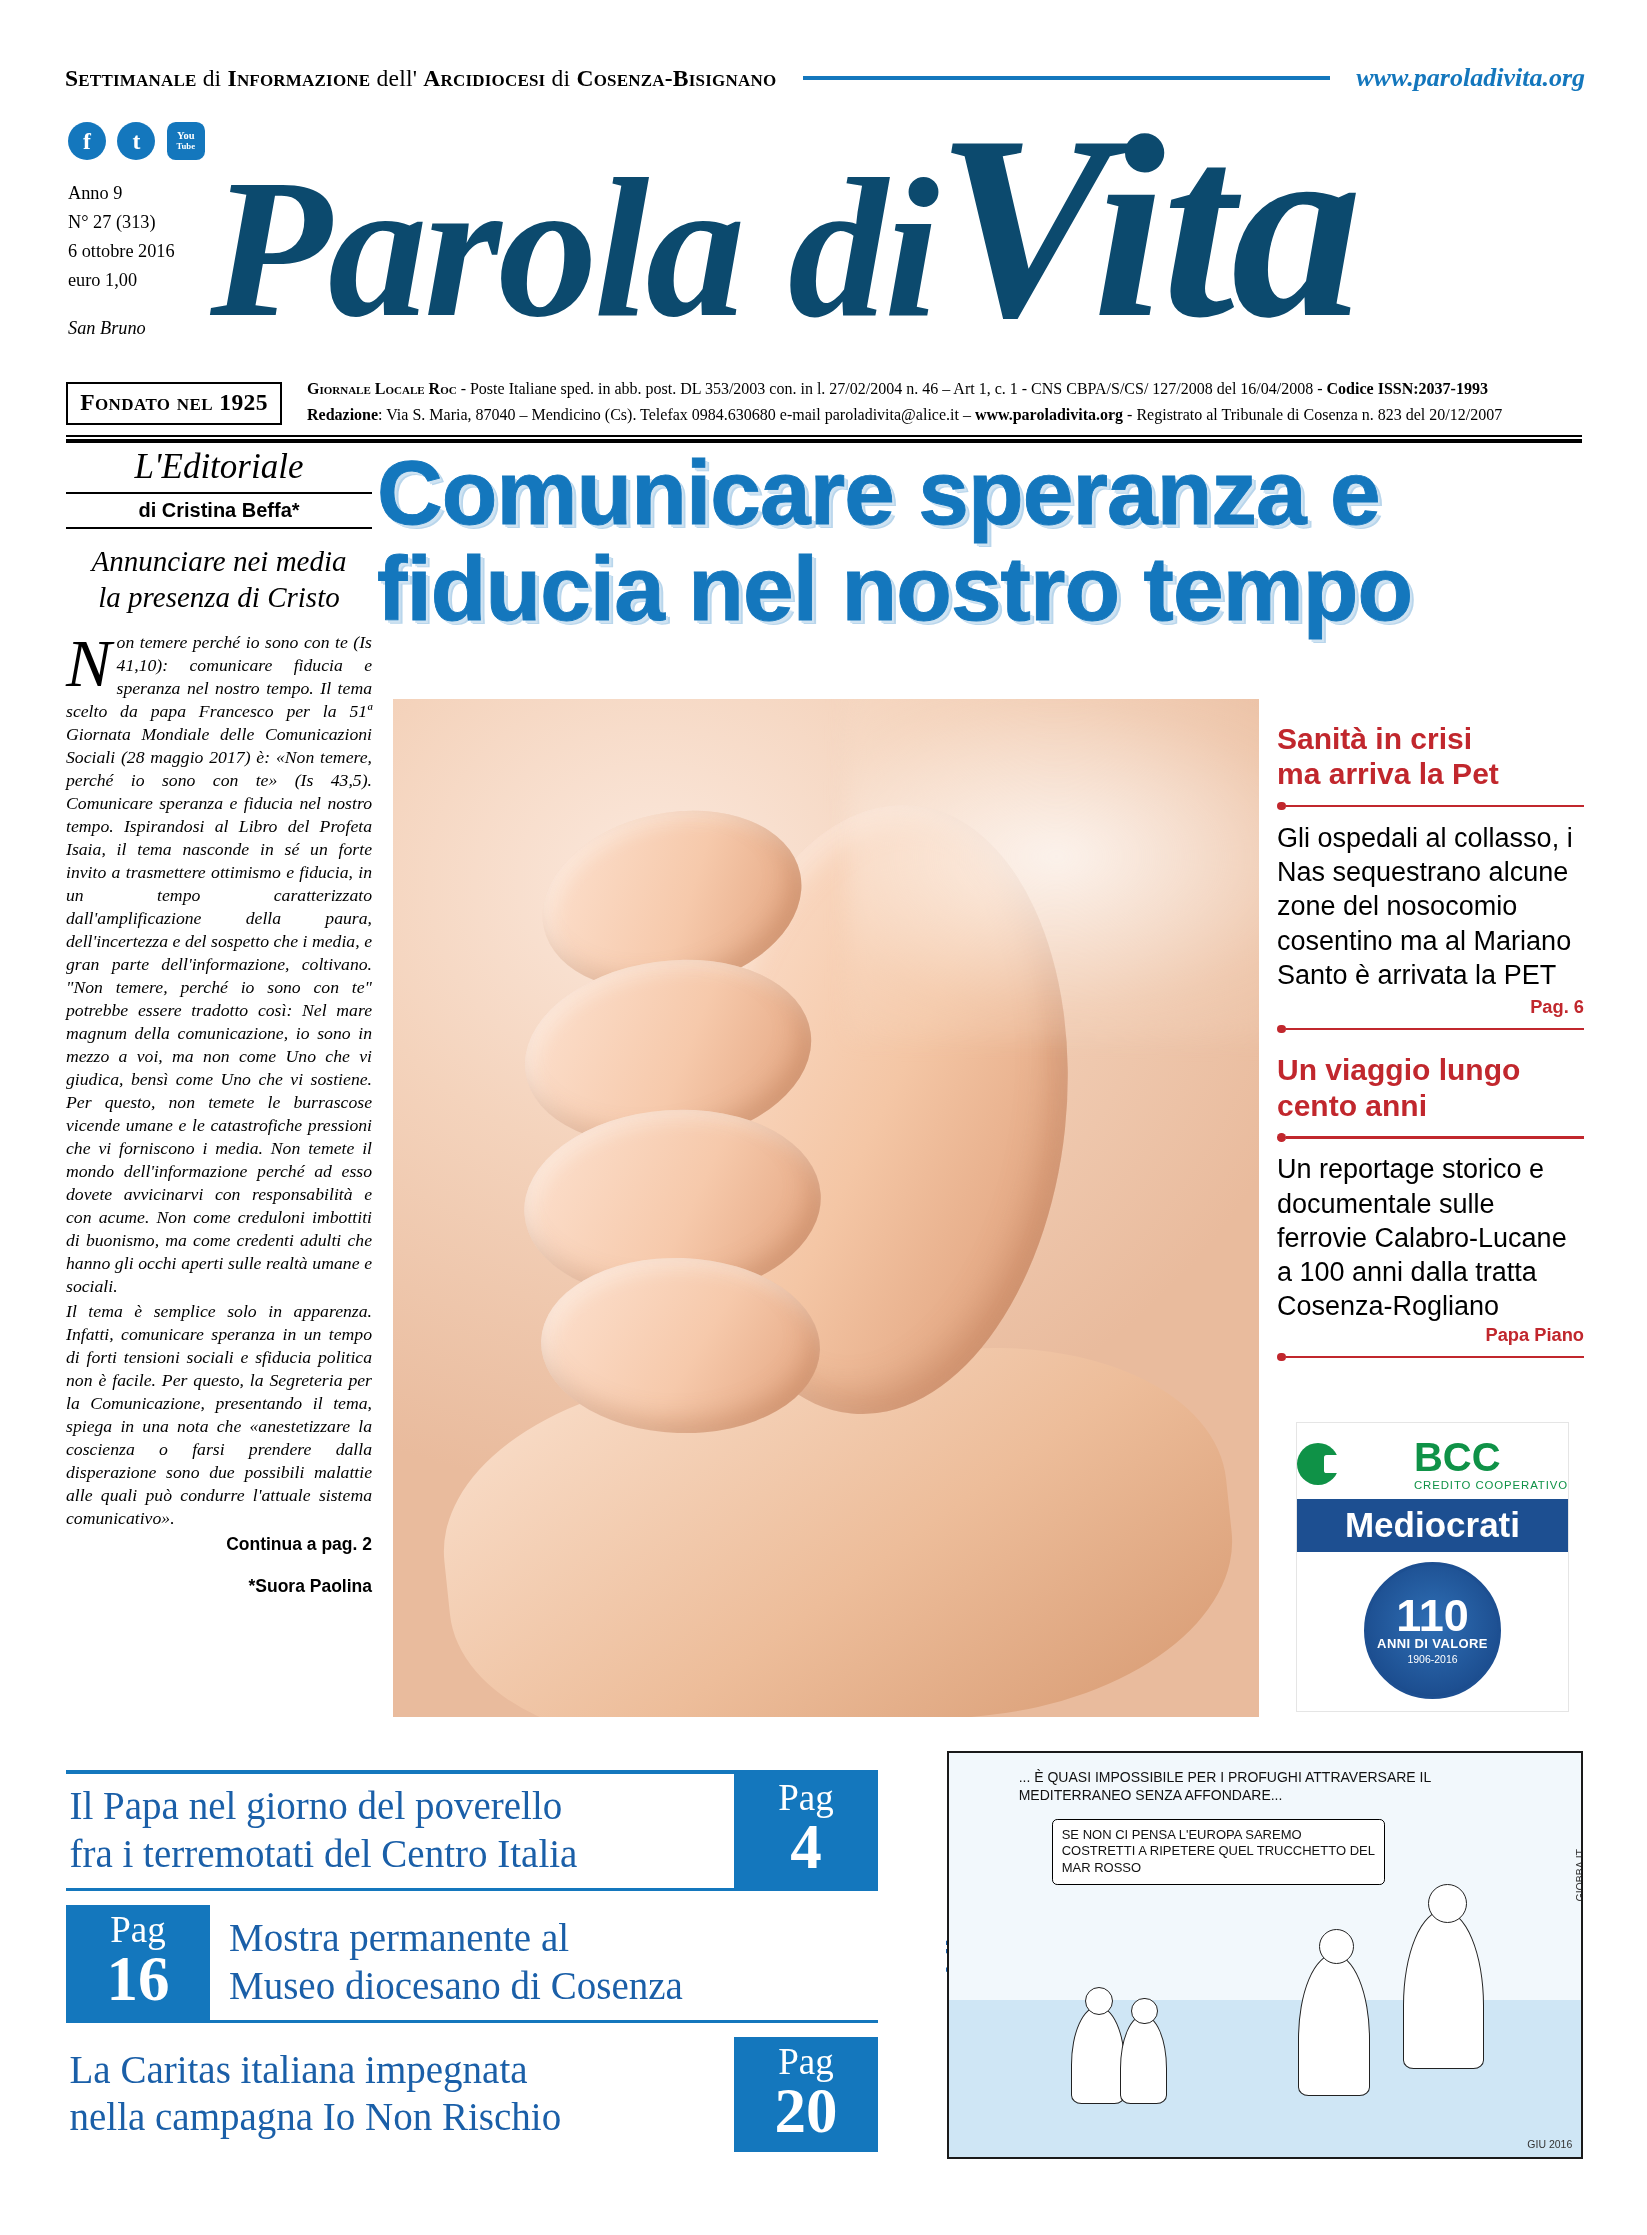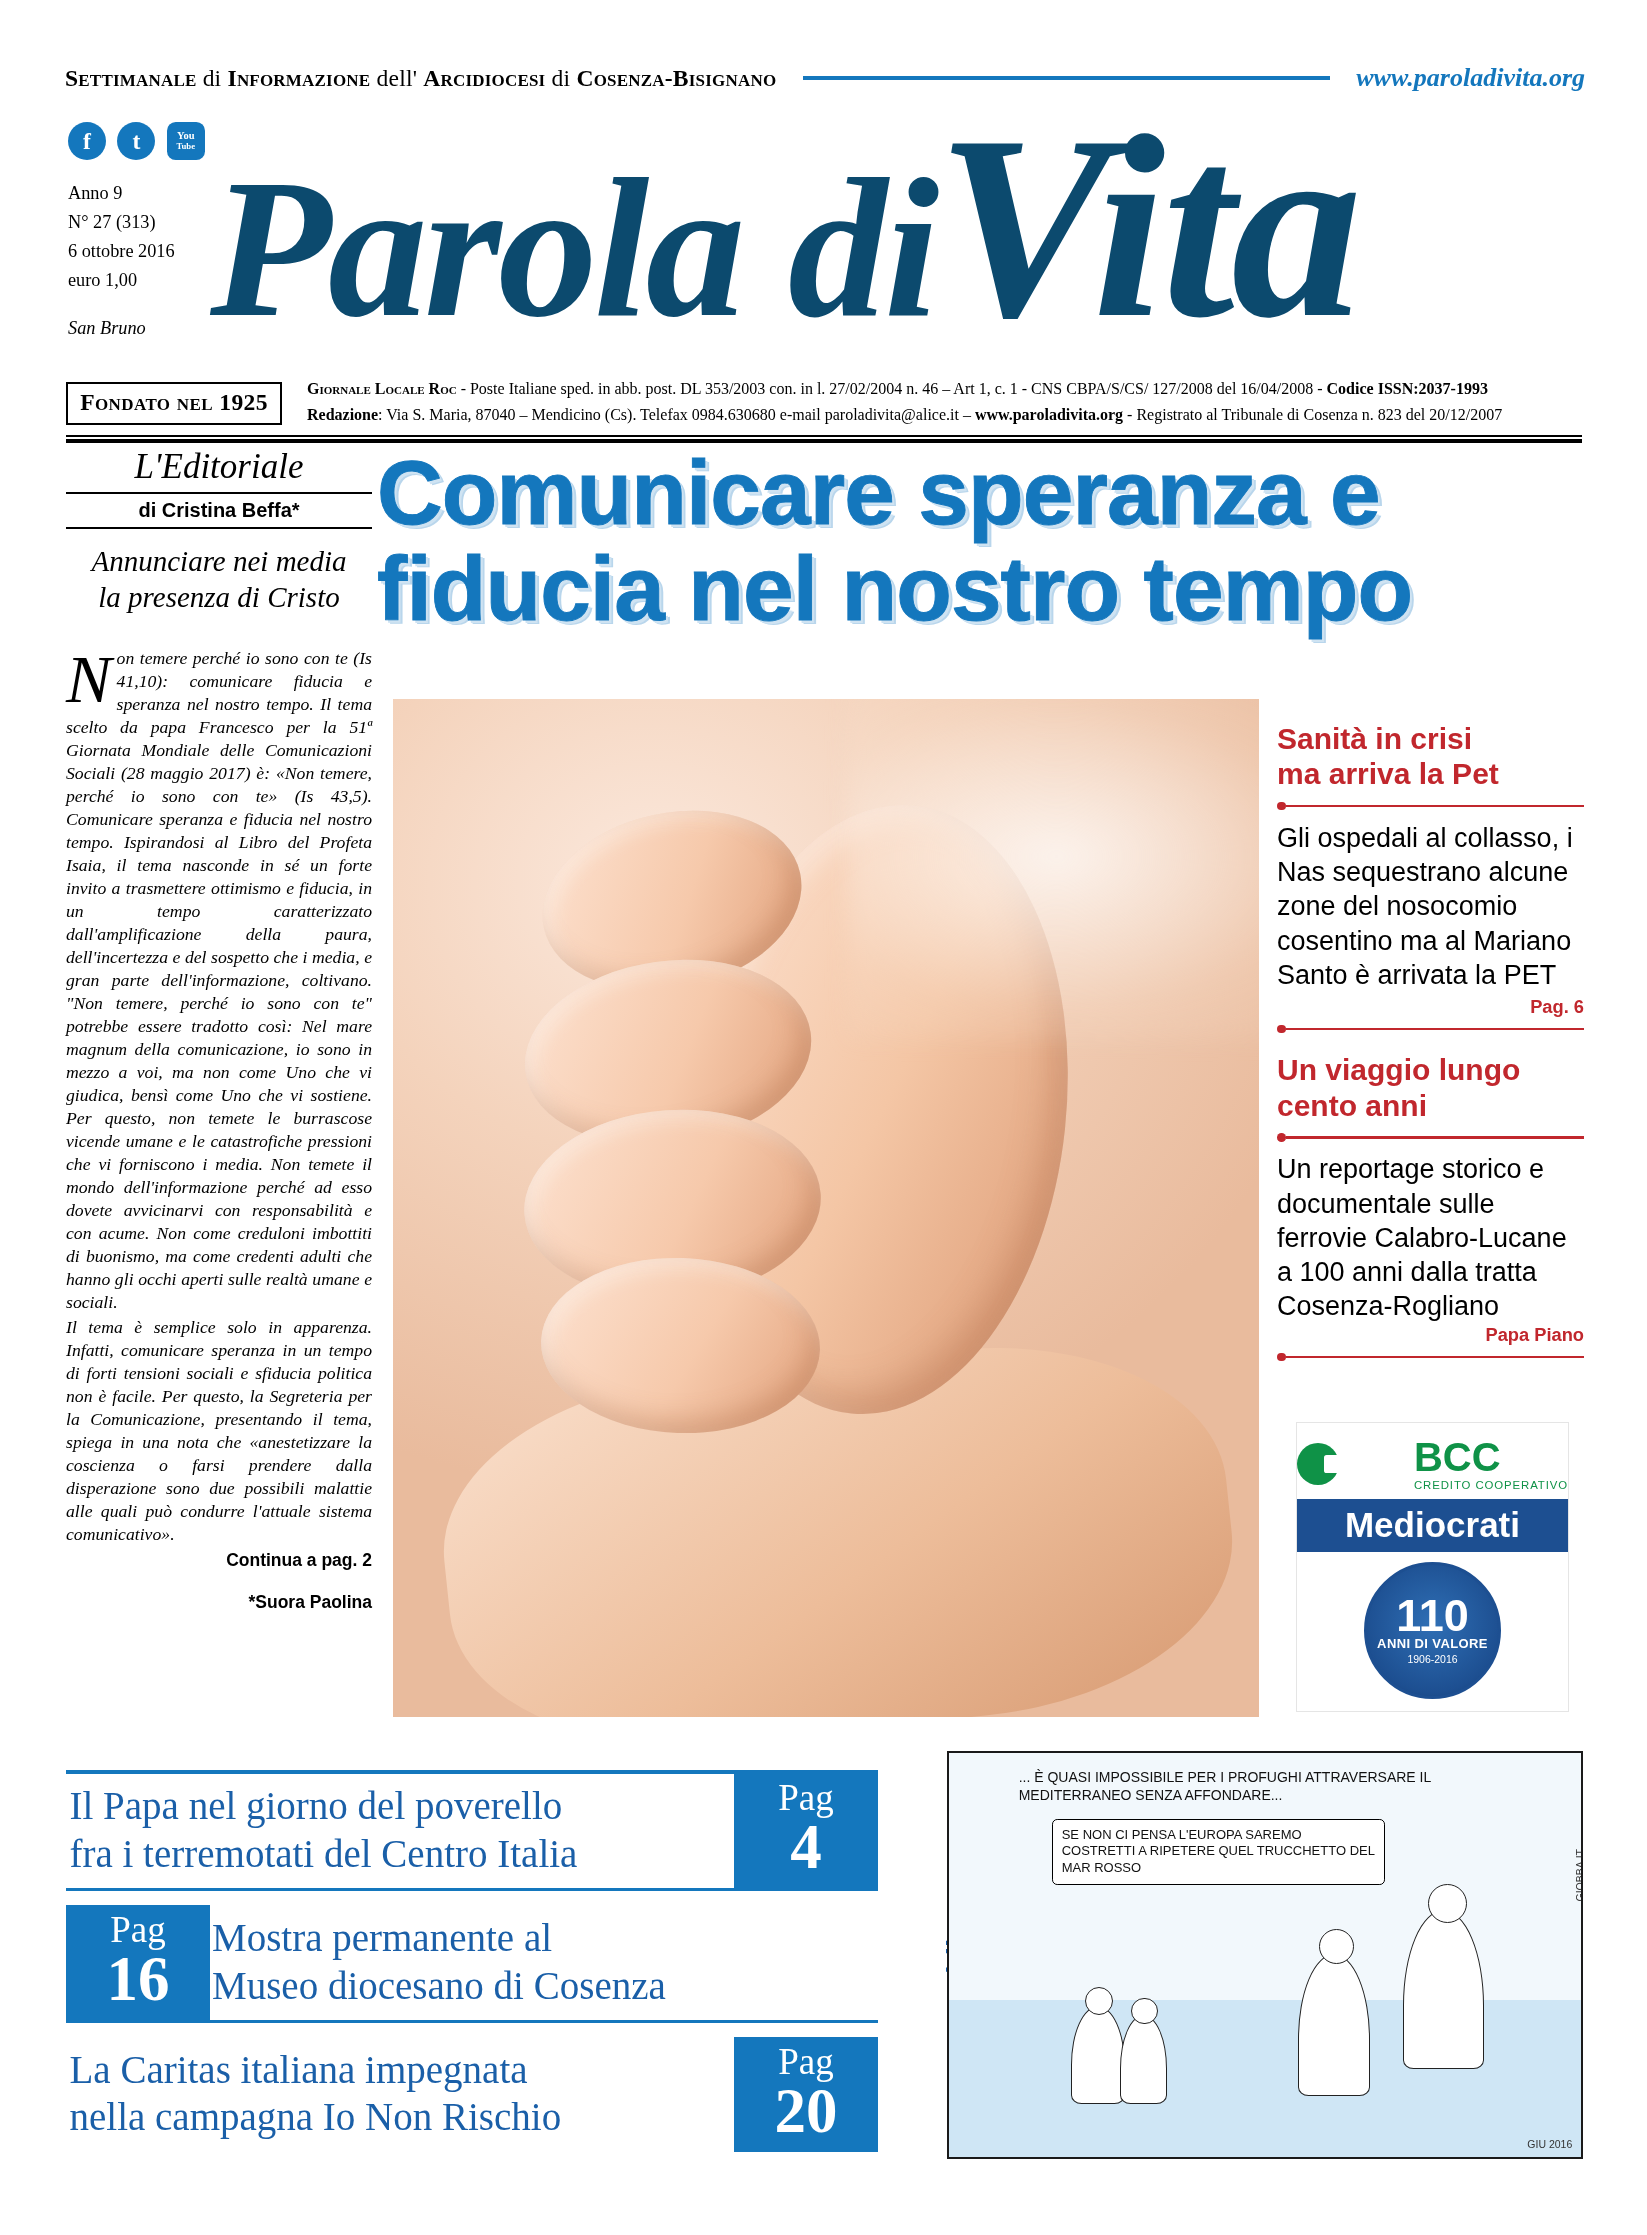--- a/index.html
+++ b/index.html
@@ -183,21 +183,21 @@
     text-align: center;
     padding-bottom: 5.2px;
   }
   .editorial-rule2 { height: 1.7px; background: #000; margin-bottom: 14px; }
   .editorial-sub {
     font-family: "Liberation Serif", serif;
     font-style: italic;
     font-size: 29px;
     line-height: 1.25;
     text-align: center;
-    margin-bottom: 32px;
+    margin-bottom: 16px;
   }
   .editorial-body {
     font-family: "Liberation Serif", serif;
     font-style: italic;
     font-size: 17.7px;
     line-height: 1.30;
     text-align: justify;
     hyphens: auto;
   }
   .dropcap {
@@ -721,21 +721,21 @@
       </div>
       <div class="teaser-rule"></div>
     </div>
 
     <div class="teaser">
       <div class="teaser-body">
         <div class="pagbox left">
           <div class="lbl">Pag</div>
           <div class="num">16</div>
         </div>
-        <div class="teaser-text" style="padding-left:2px">
+        <div class="teaser-text" style="padding-left:19px">
           <div>Mostra permanente al</div>
           <div>Museo diocesano di Cosenza</div>
         </div>
       </div>
       <div class="teaser-rule"></div>
     </div>
 
     <div class="teaser">
       <div class="teaser-body">
         <div class="teaser-text">

